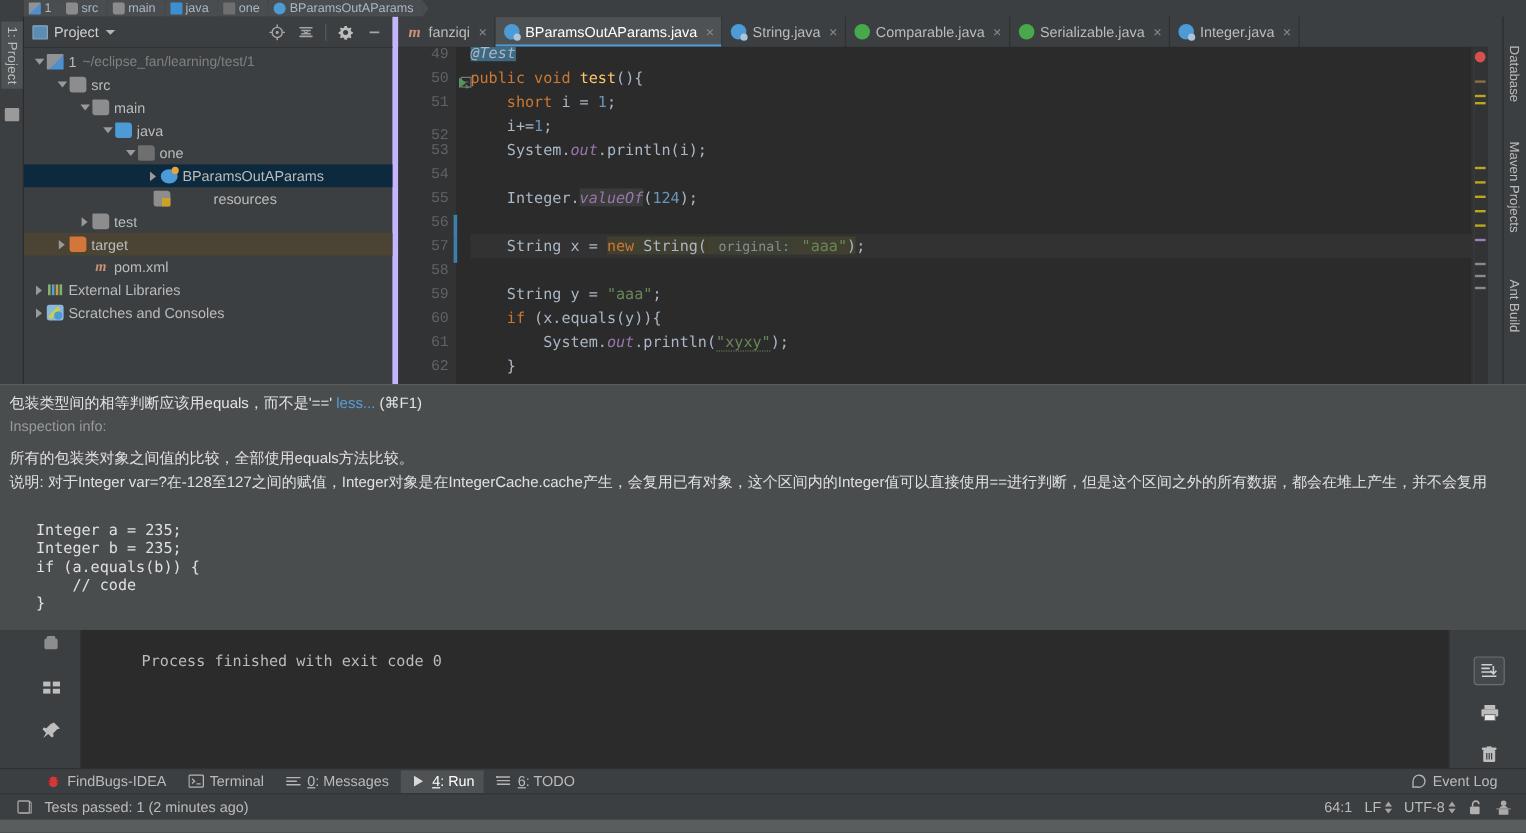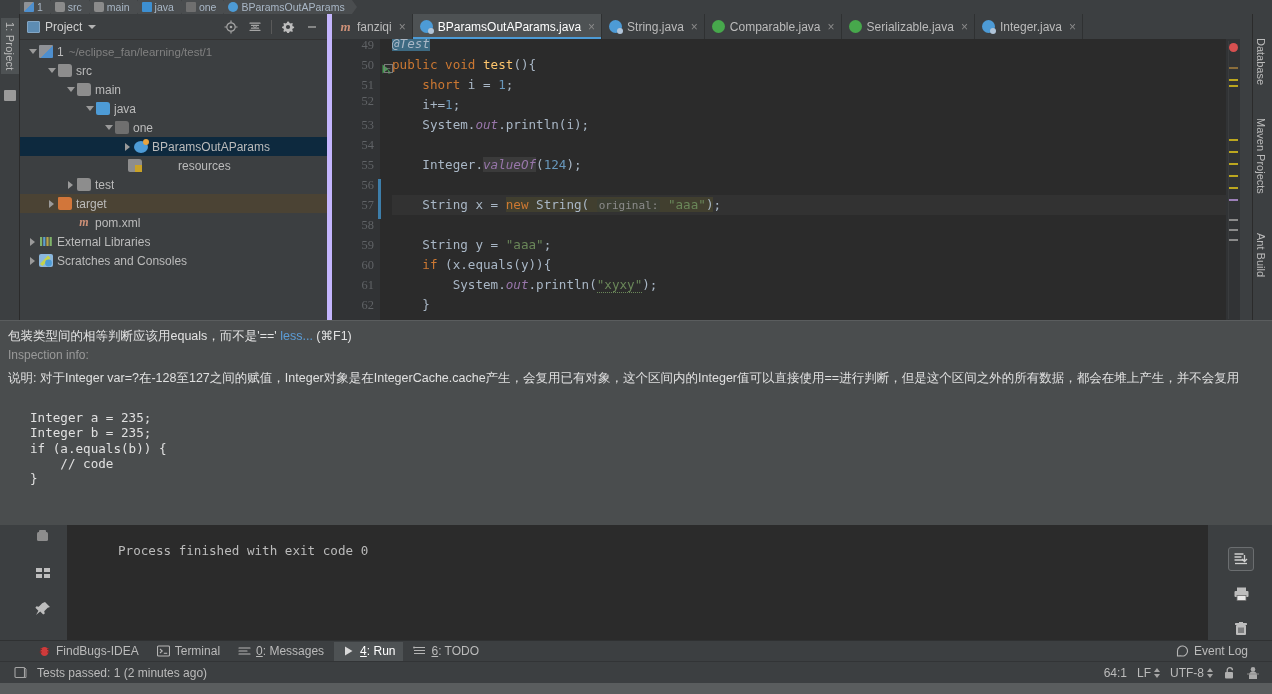--- a/index.html
+++ b/index.html
@@ -135,21 +135,21 @@
     position: absolute; left: 332px; top: 39px; width: 908px; height: 281px;
     background: #2b2b2b; overflow: hidden;
     font-family: "DejaVu Sans Mono", monospace; font-size: 12.6px;
   }
   .gutter {
     position: absolute; left: 0; top: 0; width: 48px; height: 281px;
     background: #313335;
   }
   .ln {
     position: absolute; left: 0; width: 42px; text-align: right;
-    color: #606366; font-family: Liberation Serif, serif; font-size: 12.4px;
+    color: #606366; font-family: Liberation Mono, monospace; font-size: 12.4px;
     height: 20px; line-height: 20px;
   }
   .codearea { position: absolute; left: 60px; top: 0; right: 0; }
   .cl { height: 20px; line-height: 20px; white-space: pre; color: #a9b7c6; }
   .cl.hl { background: #323232; }
   .k { color: #cc7832; font-weight: normal; }
   .num { color: #6897bb; }
   .str { color: #6a8759; }
   .fld { color: #9876aa; font-style: italic; }
   .mth { color: #ffc66d; }
@@ -455,21 +455,21 @@
         <span class="tx">×</span>
       </div>
     </div>
 
   <div class="editor">
     <div class="gutter"></div>
     <div id="gutter-lines">
         <div class="ln" style="top: -4px;">49</div>
         <div class="ln" style="top: 16px;">50</div>
         <div class="ln" style="top: 36px;">51</div>
-        <div class="ln" style="top: 52px;">52</div>
+        <div class="ln" style="top: 64px;">52</div>
         <div class="ln" style="top: 76px;">53</div>
         <div class="ln" style="top: 96px;">54</div>
         <div class="ln" style="top: 116px;">55</div>
         <div class="ln" style="top: 136px;">56</div>
         <div class="ln" style="top: 156px;">57</div>
         <div class="ln" style="top: 176px;">58</div>
         <div class="ln" style="top: 196px;">59</div>
         <div class="ln" style="top: 216px;">60</div>
         <div class="ln" style="top: 236px;">61</div>
         <div class="ln" style="top: 256px;">62</div>
@@ -529,20 +529,21 @@
     <div class="rtab" style="top:215px;">Ant Build</div>
   </div>
 
   <div class="tooltip">
     <div class="tt-head">
       <span>包装类型间的相等判断应该用equals，而不是'=='</span>
       <span class="tt-link">less...</span>
       <span>(⌘F1)</span>
     </div>
     <div class="tt-sub">Inspection info:</div>
+    <div class="tt-body">所有的包装类对象之间值的比较，全部使用equals方法比较。</div>
     <div class="tt-body" style="padding-top:0;">说明: 对于Integer var=?在-128至127之间的赋值，Integer对象是在IntegerCache.cache产生，会复用已有对象，这个区间内的Integer值可以直接使用==进行判断，但是这个区间之外的所有数据，都会在堆上产生，并不会复用</div>
     <div class="tt-code">Integer a = 235;
 Integer b = 235;
 if (a.equals(b)) {
     // code
 }</div>
   </div>
 
   <div class="console-wrap">
     <div class="console-left-strip"></div>

